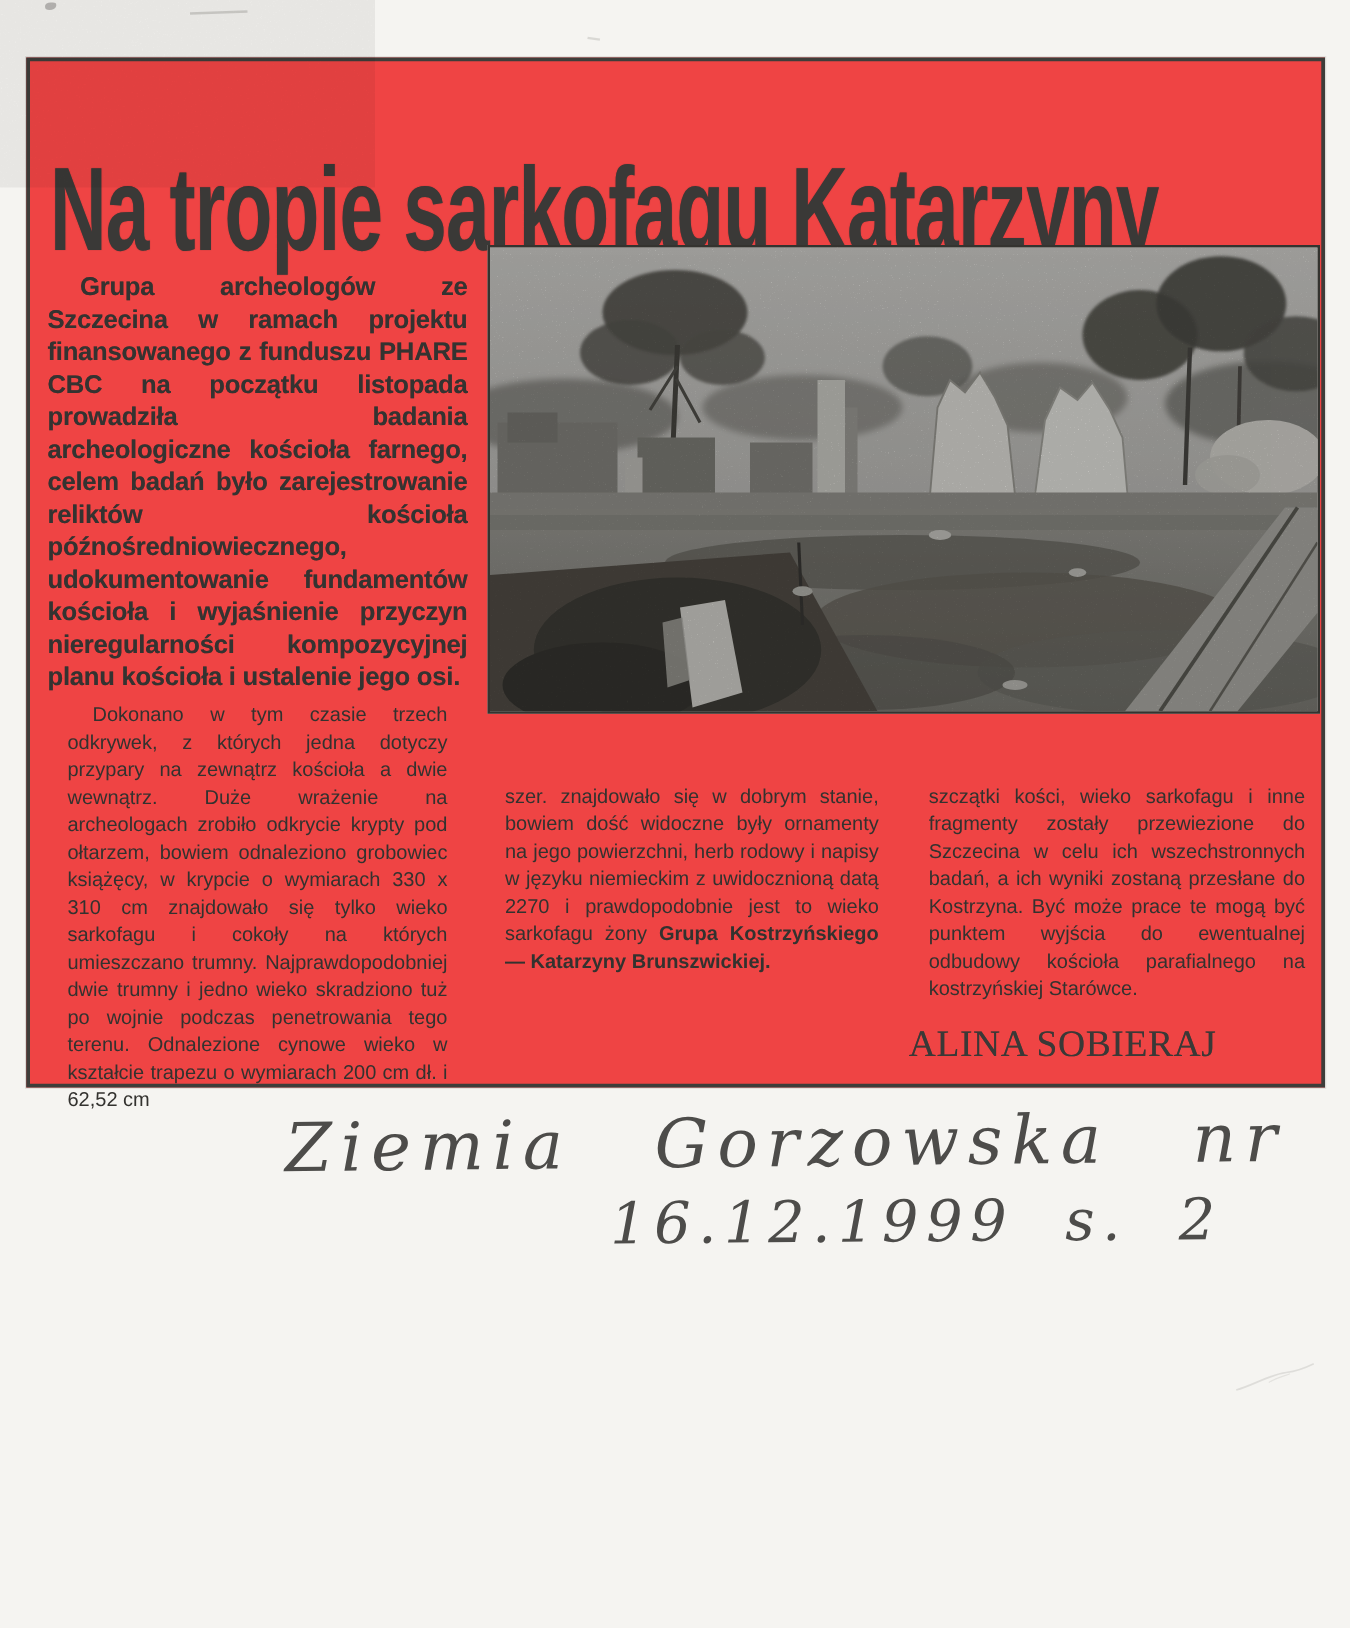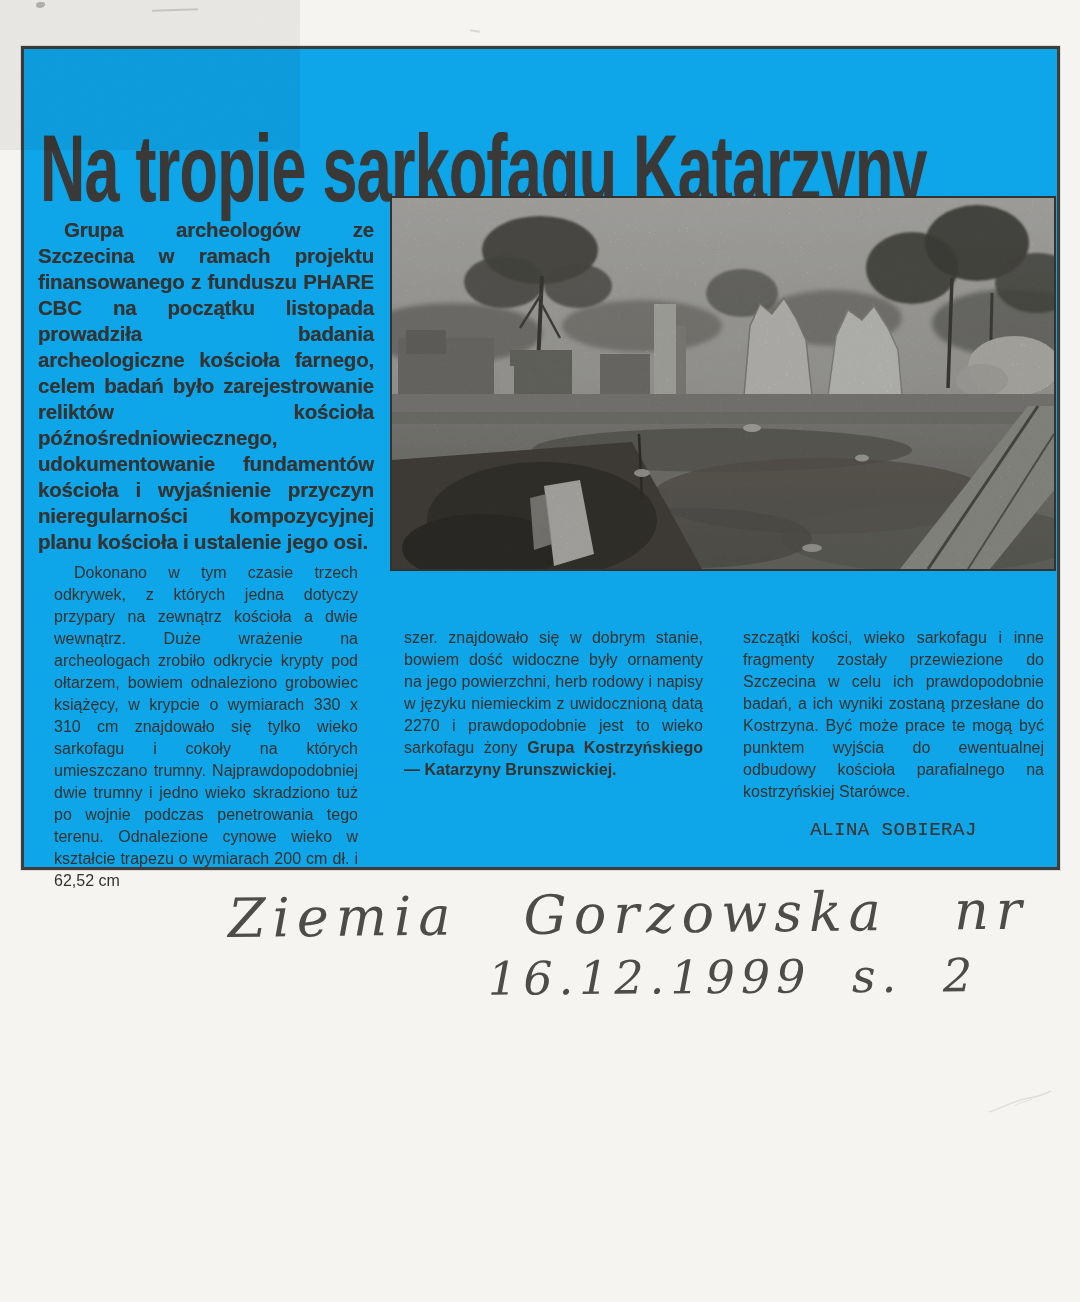--- a/index.html
+++ b/index.html
@@ -7,21 +7,21 @@
     width:1080px;height:1302px;position:relative;overflow:hidden;
     background:#f5f4f1;
     font-family:"Liberation Sans",sans-serif;
     color:#2e2d2b;
   }
   
   .clip-frame{
     position:absolute;left:21px;top:46px;width:1033px;height:818px;
     border:3px solid #3e3d3a;
     box-shadow:0 0 0 1px rgba(80,78,74,.15);
-    background:#0ea5e9;
+    background:#ef4444;
   }
   
   .headline{
     position:absolute;left:16px;top:6px;
     font-weight:bold;font-size:95px;line-height:1.04;
     white-space:nowrap;
     transform:scaleX(.66);transform-origin:left top;
     color:#3a3937;letter-spacing:-1px;
     text-shadow:0 0 1px rgba(45,44,42,.55);
   }
@@ -37,23 +37,23 @@
   .serif{
     font-family:Liberation Sans, sans-serif;
     font-size:16px;line-height:22px;color:#33322f;margin:16px;
   }
   .col-left .serif{margin-top:7px;text-indent:20px;}
   .col-mid{left:364px;top:562px;width:331px;}
   .col-right{left:703px;top:562px;width:333px;}
   .serif .bold{font-weight:bold;}
   .serif.indent{text-indent:20px;margin-top:2px;}
   .byline{
-    margin-top:14px;text-align:center;
-    font-family:Liberation Mono, monospace;
-    font-size:19px;letter-spacing:.5px;color:#3a3937;
+    margin-top:14px;text-align:left;
+    font-family:Liberation Serif, serif;
+    font-size:30px;letter-spacing:.5px;color:#3a3937;
     text-shadow:0 0 .5px rgba(50,50,48,.6);
   }
   
   .photo-wrap{
     position:absolute;left:366px;top:147px;width:662px;height:371px;
     border:2px solid #34332f;background:#c6c5c1;
   }
   .photo-wrap svg{display:block;width:100%;height:100%;}
   .photo-credit{
     position:absolute;left:366px;top:527px;width:666px;
@@ -195,21 +195,21 @@
 
       <rect x="0" y="0" width="662" height="371" filter="url(#grain)" opacity=".28"></rect>
     </svg>
   </div>
 
   <div class="col col-mid">
     <p class="serif"><span>szer. znajdowało się w dobrym stanie, bowiem dość widoczne były ornamenty na jego powierzchni, herb rodowy i napisy w języku niemieckim z uwidocznioną datą 2270 i prawdopodobnie jest to wieko sarkofagu żony </span><span class="bold">Grupa Kostrzyńskiego — Katarzyny Brunszwickiej.</span></p>
   </div>
 
   <div class="col col-right">
-    <p class="serif">szczątki kości, wieko sarkofagu i inne fragmenty zostały przewiezione do Szczecina w celu ich prawdopodobnie badań, a ich wyniki zostaną przesłane do Kostrzyna. Być może prace te mogą być punktem wyjścia do ewentualnej odbudowy kościoła parafialnego na kostrzyńskiej Starówce.</p>
+    <p class="serif">szczątki kości, wieko sarkofagu i inne fragmenty zostały przewiezione do Szczecina w celu ich wszechstronnych badań, a ich wyniki zostaną przesłane do Kostrzyna. Być może prace te mogą być punktem wyjścia do ewentualnej odbudowy kościoła parafialnego na kostrzyńskiej Starówce.</p>
     <div class="byline">ALINA SOBIERAJ</div>
   </div>
 
 </div>
 
 <div class="hand hand-1">Ziemia Gorzowska nr 50</div>
 <div class="hand hand-2">16.12.1999 s. 2</div>
 
 <svg class="squiggle" viewBox="0 0 70 30">
   <path d="M4,24 C18,20 30,12 44,10 C52,9 60,6 66,3" stroke="#c9c8c4" stroke-width="1.4" fill="none"></path>

